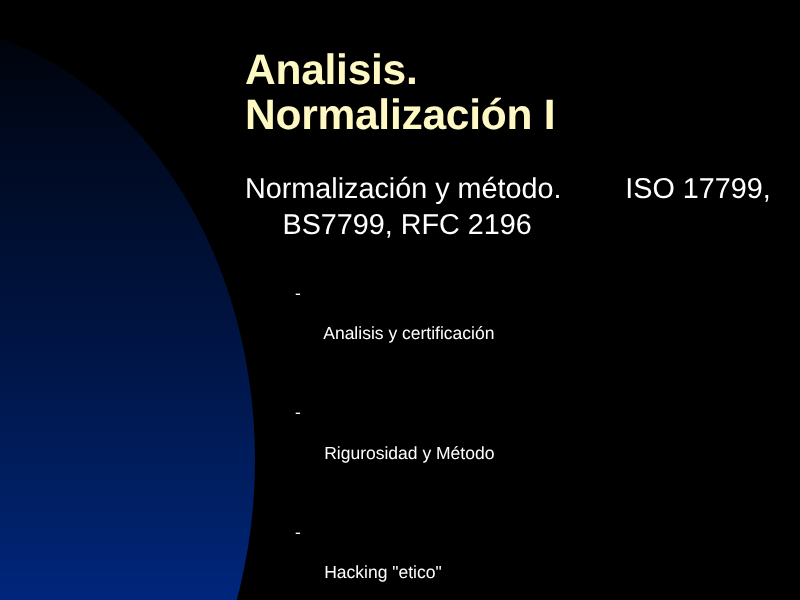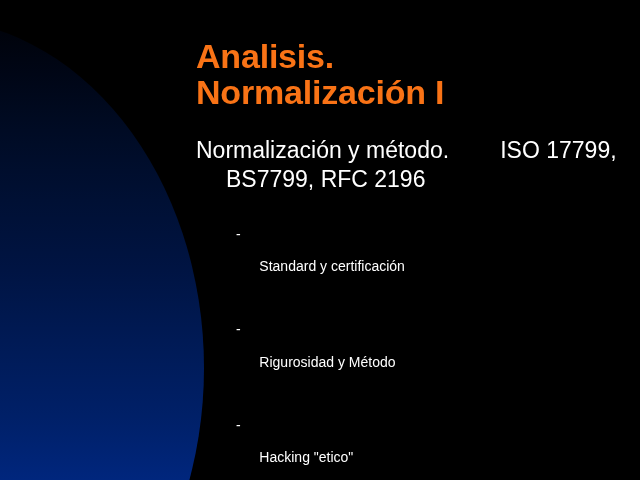--- a/index.html
+++ b/index.html
@@ -39,21 +39,21 @@
         #0a35cf 100%);
     pointer-events: none;
   }
 
   
   #title {
     position: absolute;
     left: 196px;
     top: 38px;
     width: 420px;
-    color: #f97316;
+    color: #fef9c3;
     font-size: 34px;
     font-weight: bold;
     line-height: 1.06;
     letter-spacing: -0.2px;
   }
   #title .tline { display: block; white-space: pre; }
 
   
   #body {
     position: absolute;
@@ -109,21 +109,21 @@
   </div>
 
   <div id="body">
     <div class="lvl1"><span class="hang">Normalización y método.        ISO 17799, BS7799, RFC 2196</span></div>
   </div>
 
   <div id="sublist">
 
     <div class="lvl2">
       <span class="b2">-</span>
-      <span>Standard y certificación</span>
+      <span>Analisis y certificación</span>
     </div>
 
     <div class="lvl2">
       <span class="b2">-</span>
       <span>Rigurosidad y Método</span>
     </div>
 
     <div class="lvl2">
       <span class="b2">-</span>
       <span>Hacking "etico"</span>

